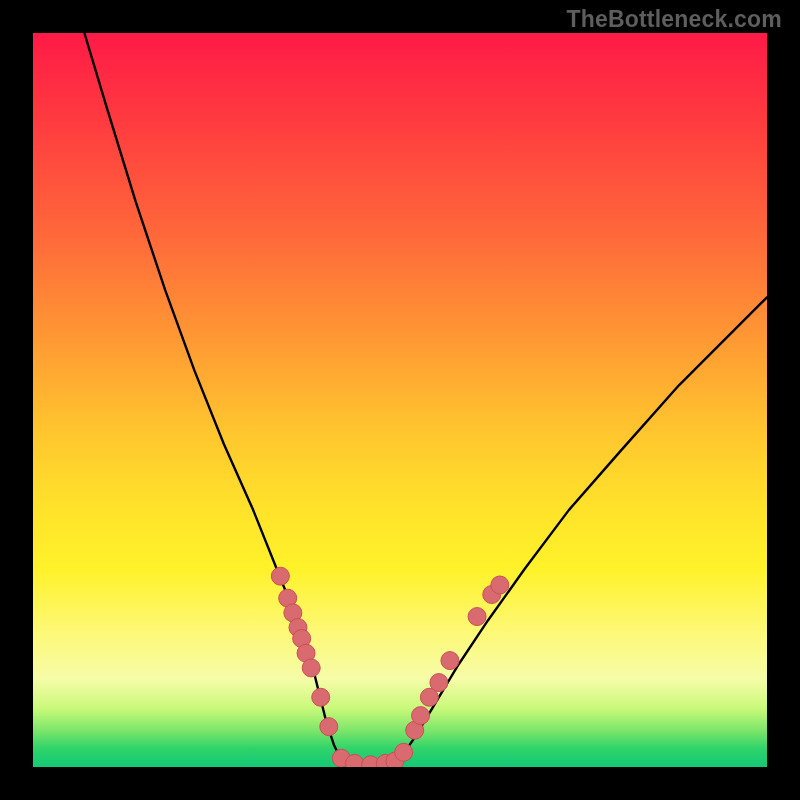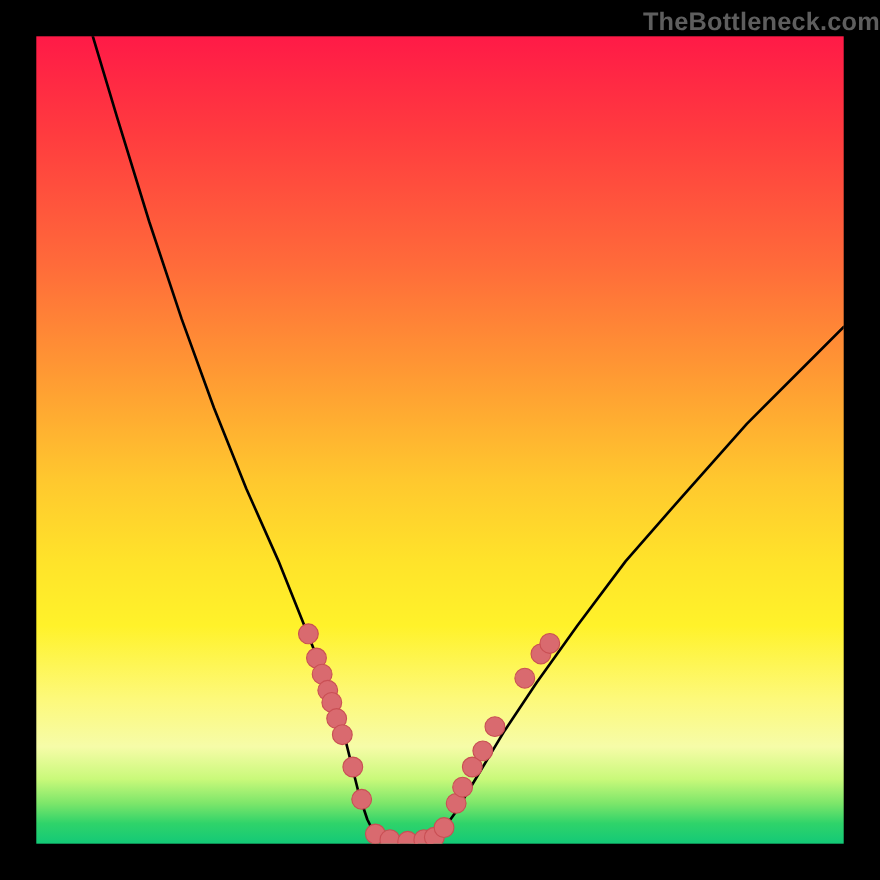--- a/index.html
+++ b/index.html
@@ -36,21 +36,21 @@
       #fdf97a 82%,
       #f6fca8 88%,
       #c9f97a 92%,
       #7de66a 95%,
       #2fd36a 97.5%,
       #13c977 100%);
   }
   .watermark {
     position: absolute;
     top: 6px;
-    right: 0;
+    right: 18px;
     color: #5e5e5e;
     font-size: 23px;
     font-weight: 600;
     letter-spacing: 0.2px;
     user-select: none;
   }
   svg.curves {
     position: absolute;
     top: 0;
     left: 0;

